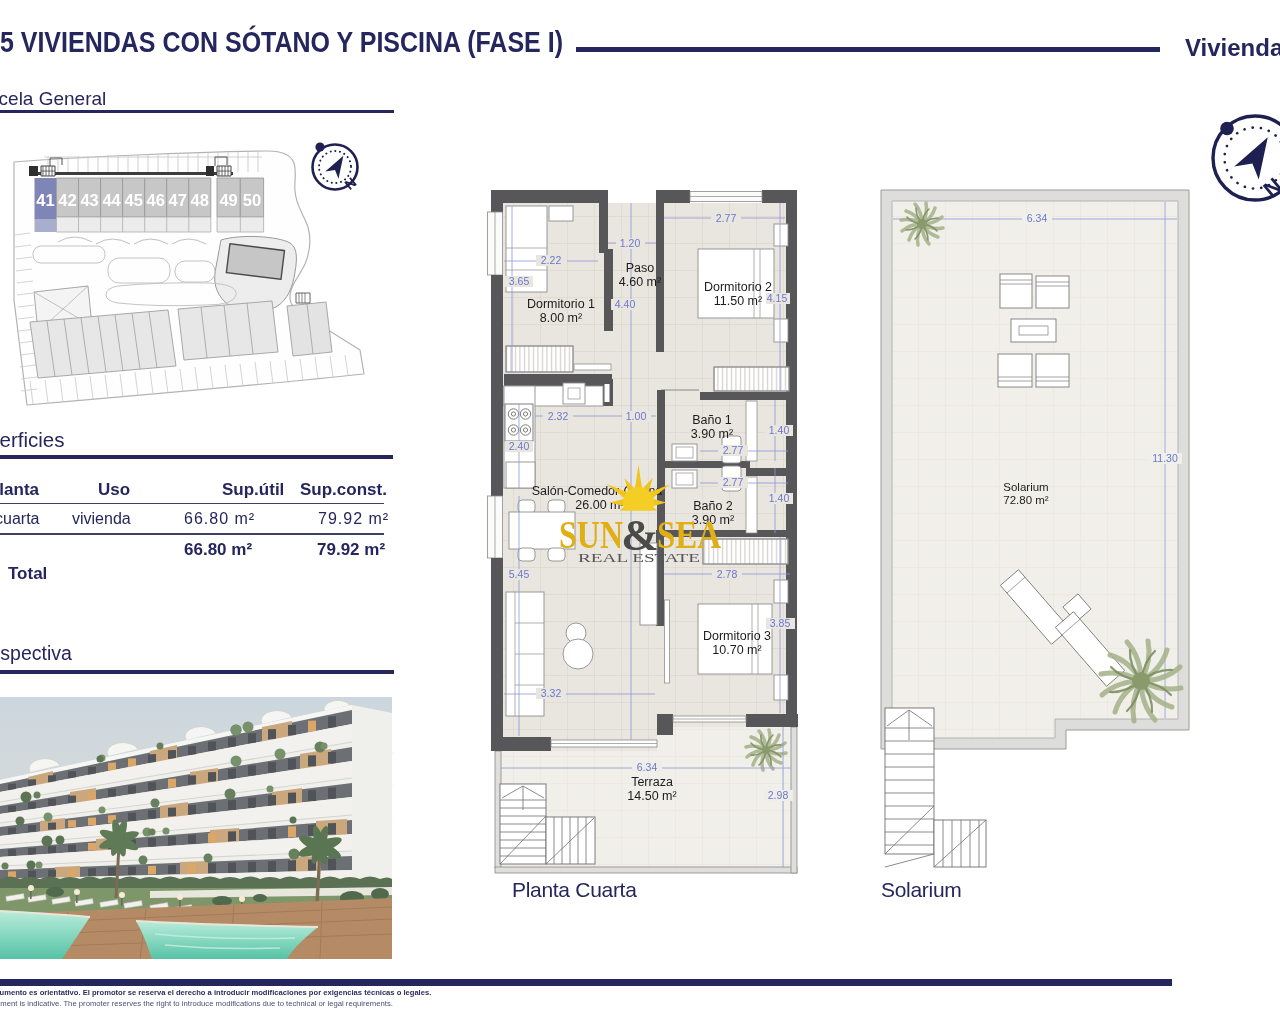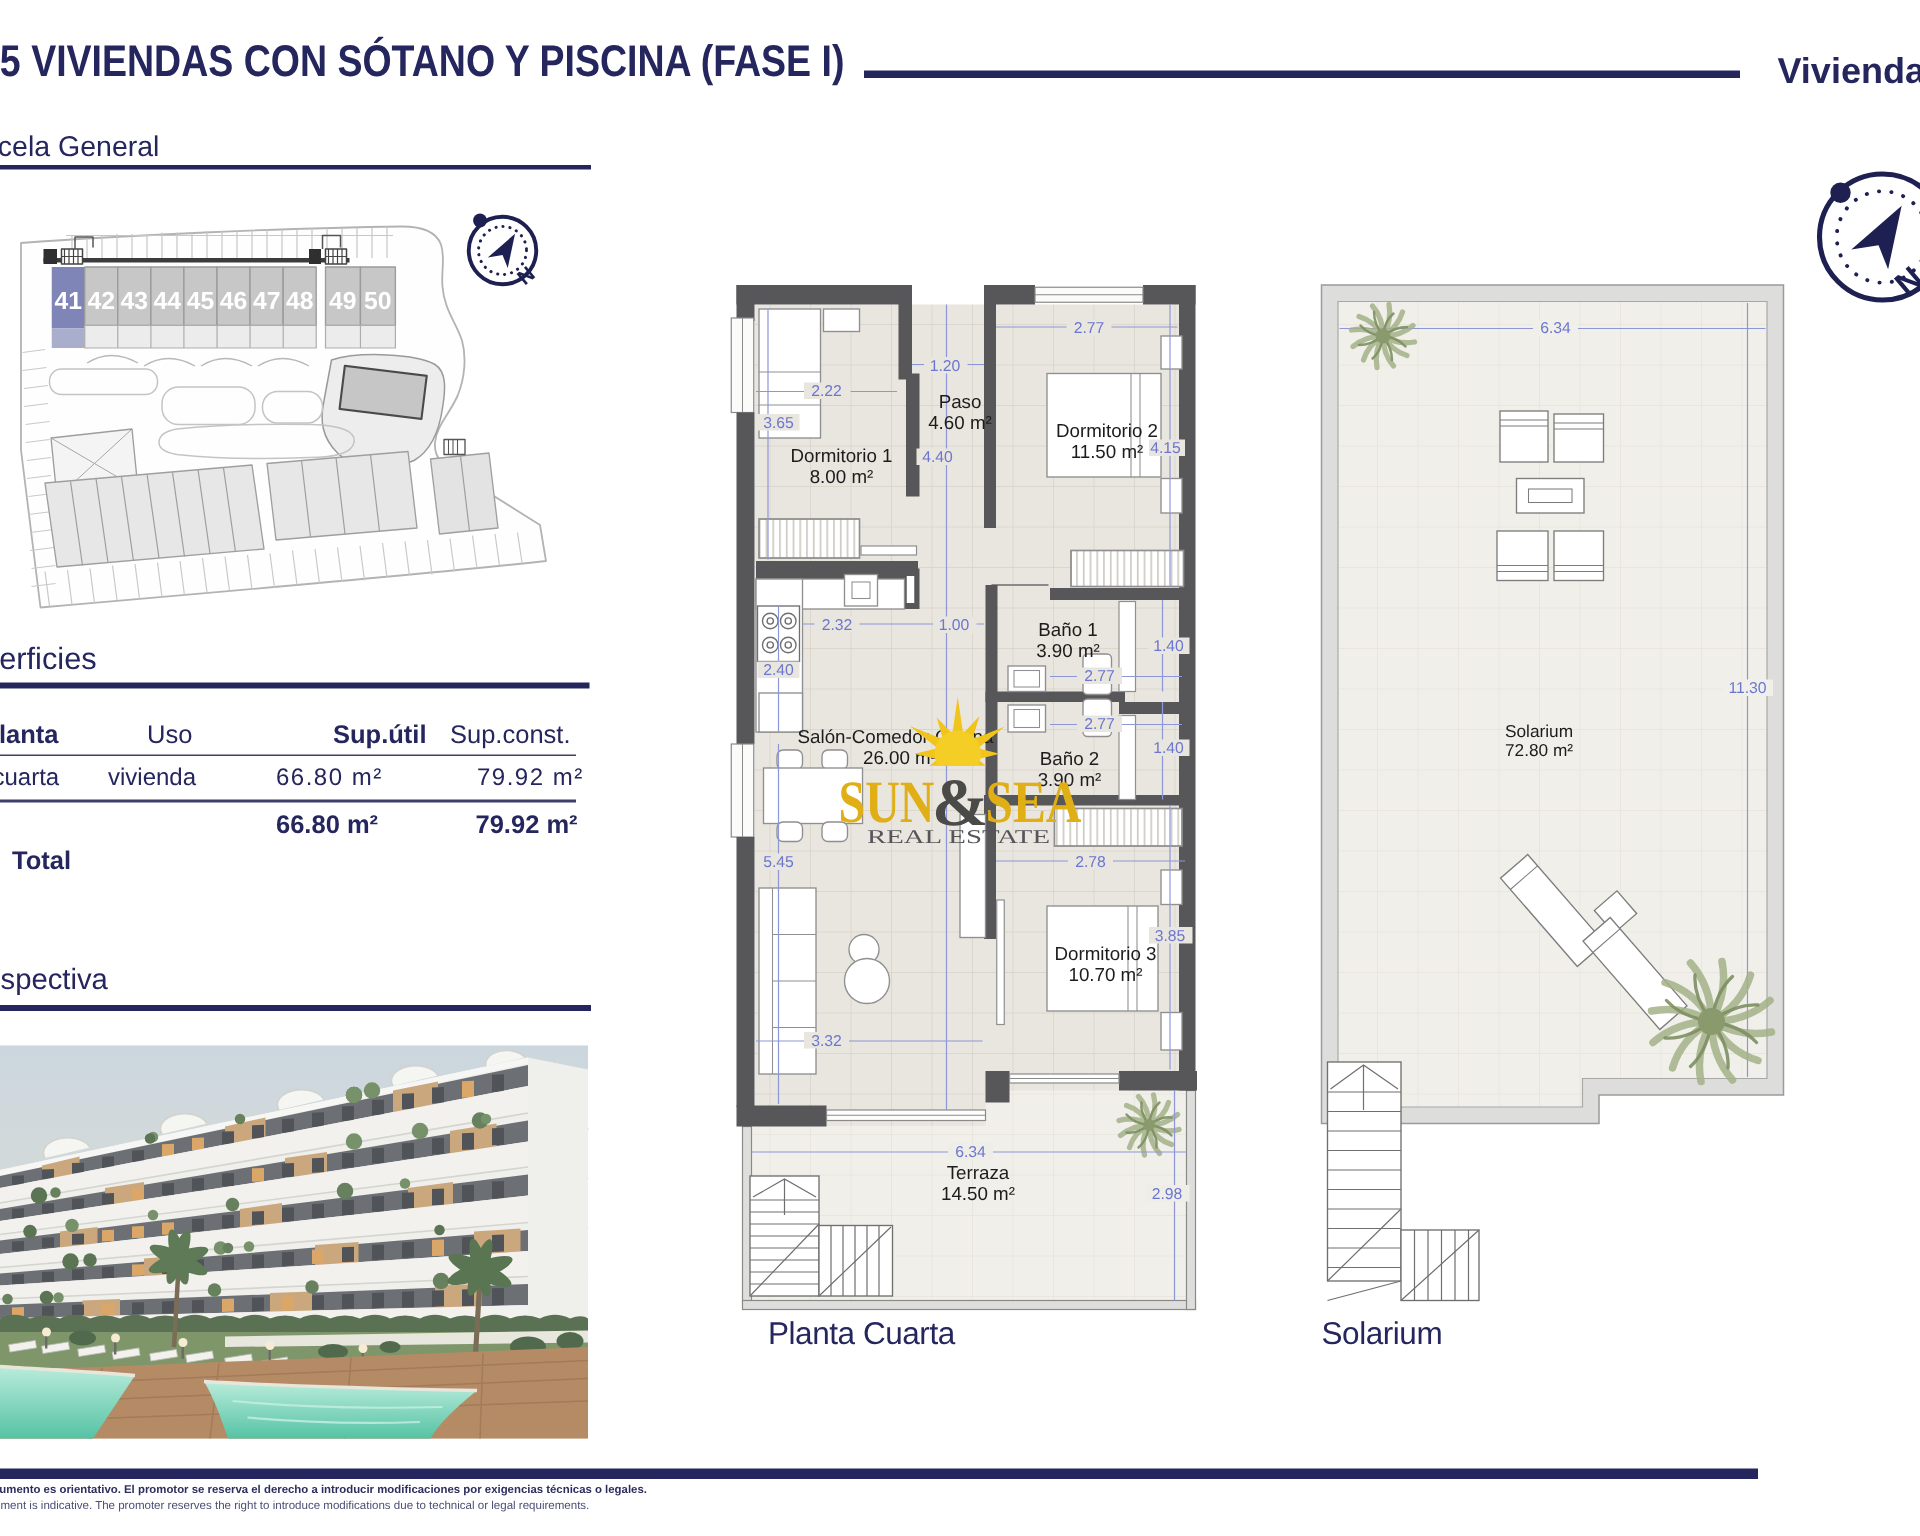--- a/index.html
+++ b/index.html
@@ -852,23 +852,23 @@
 
 <div class="abs" style="left:0;top:110px;width:394px;height:3px;background:#24265d;"></div>
 
 <div class="abs navy" style="left:-37px;top:428px;font-size:20.5px;white-space:nowrap;">Superficies</div>
 
 <div class="abs" style="left:0;top:455px;width:393px;height:4px;background:#24265d;"></div>
 
 <div class="abs" style="left:0;top:470px;width:390px;height:100px;">
 
   <div class="abs navy" style="left:-12px;top:10px;font-size:17px;font-weight:bold;">Planta</div>
-  <div class="abs navy" style="left:98px;top:10px;font-size:17px;font-weight:normal;">Uso</div>
+  <div class="abs navy" style="left:98px;top:10px;font-size:17px;font-weight:bold;">Uso</div>
   <div class="abs navy" style="left:189px;top:10px;font-size:17px;font-weight:bold;margin-left:33px;">Sup.útil</div>
-  <div class="abs navy" style="left:300px;top:10px;font-size:17px;font-weight:normal;">Sup.const.</div>
+  <div class="abs navy" style="left:300px;top:10px;font-size:17px;font-weight:bold;">Sup.const.</div>
 
   <div class="abs" style="left:0;top:33px;width:384px;height:1px;background:#3c3f6b;"></div>
 
   <div class="abs navy" style="left:-5px;top:40px;font-size:16px;">cuarta</div>
   <div class="abs navy" style="left:72px;top:40px;font-size:16px;">vivienda</div>
   <div class="abs navy" style="left:184px;top:40px;font-size:16px;letter-spacing:1px;">66.80 m²</div>
   <div class="abs navy" style="left:318px;top:40px;font-size:16px;letter-spacing:1px;">79.92 m²</div>
 
   <div class="abs" style="left:0;top:63px;width:384px;height:1.5px;background:#3c3f6b;"></div>
 

